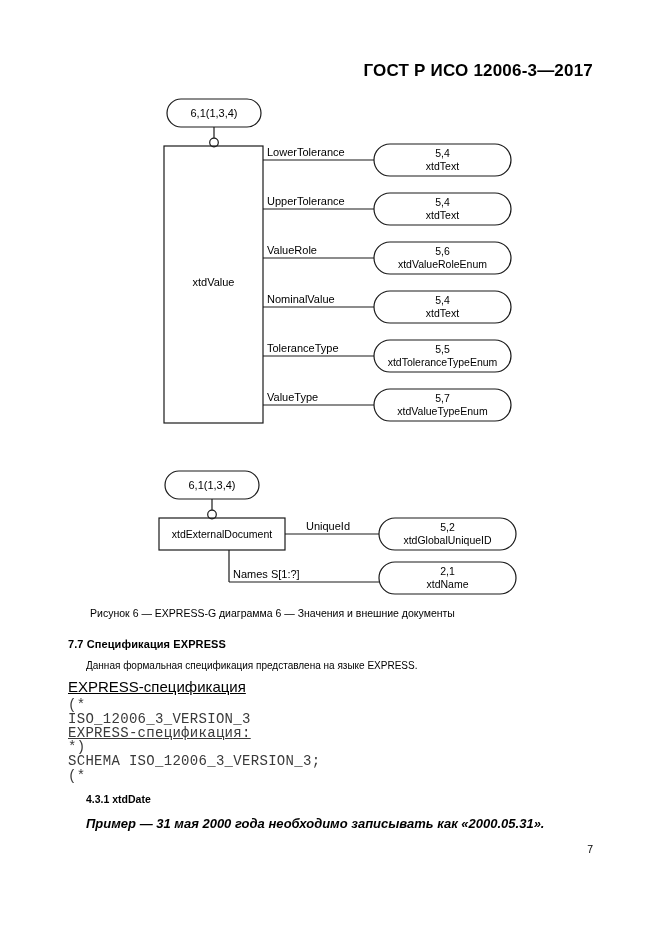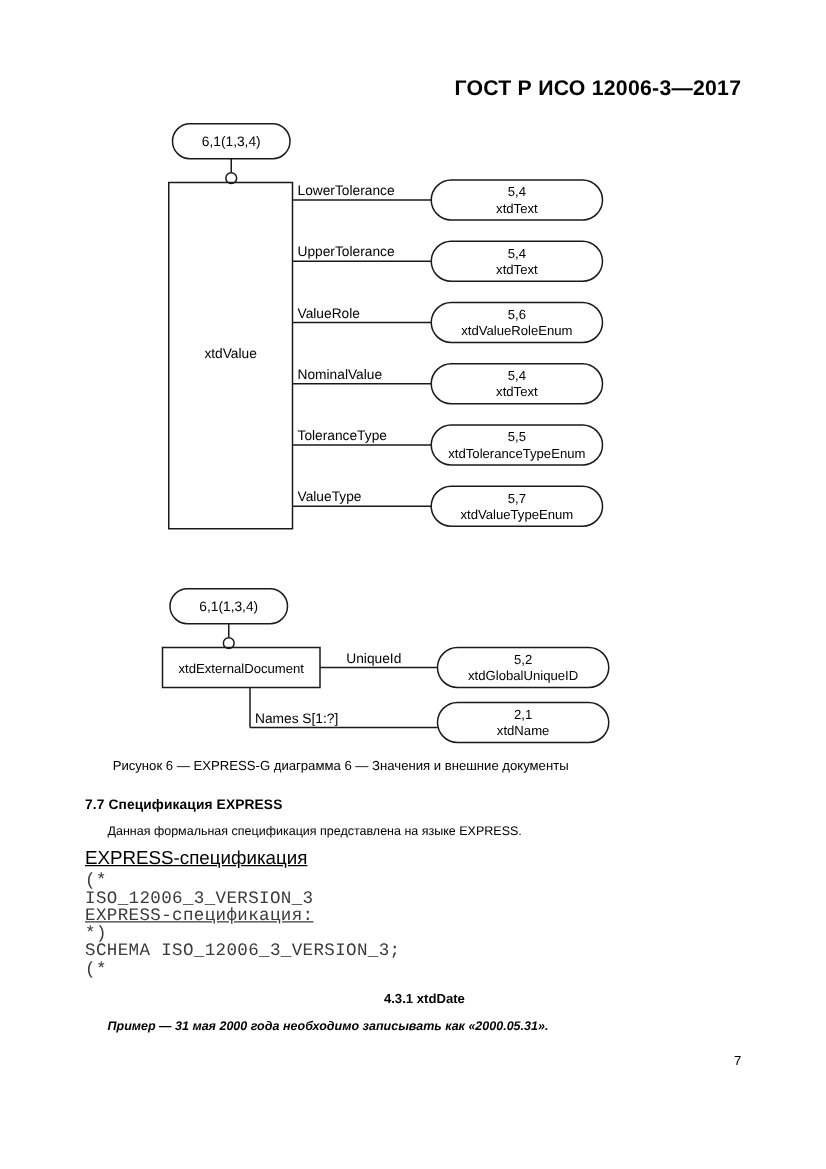--- a/index.html
+++ b/index.html
@@ -14,62 +14,61 @@
   .page{position:absolute;inset:0;}
 
   
   .std-header{
     position:absolute;top:61px;right:68px;
     font-size:17px;font-weight:bold;letter-spacing:.2px;
     white-space:nowrap;
   }
 
   
-  .diagram{position:absolute;left:0;top:0;width:536px;height:625px;}
+  .diagram{position:absolute;left:0;top:0;width:536px;height:625px;padding-left:29px;}
   .diagram svg{display:block;}
 
   .dg-text{font-family:"Liberation Sans",sans-serif;font-size:11px;fill:#000;}
   .dg-text-sm{font-family:"Liberation Sans",sans-serif;font-size:10.5px;fill:#000;}
   .dg-attr{font-family:"Liberation Sans",sans-serif;font-size:11px;fill:#000;}
 
   .caption{
     position:absolute;left:0;top:607px;width:545px;
     text-align:center;font-size:10.5px;
   }
 
   
   .body-area{position:absolute;left:68px;top:638px;width:525px;}
   h2.sec{
     font-size:11px;font-weight:bold;margin:0 0 9px 0;
     letter-spacing:.1px;
   }
   h3.subsec{
     font-size:10.5px;font-weight:bold;margin:0 0 1px 0;
     text-indent:18px;
-    text-align:center;
   }
   p.para{
     font-size:10px;margin:0 0 4px 0;line-height:14.5px;
     text-align:justify;
   }
   p.para.indent{text-indent:18px;}
   .uline{
     font-size:15px;margin:0 0 3px 0;
     text-decoration:underline;display:inline-block;
   }
   .code{
     font-family:"Liberation Mono",monospace;
     font-size:14px;line-height:14.2px;
     color:#3a3a3a;
     margin:0;white-space:pre;
     letter-spacing:.3px;
   }
   .code .u{text-decoration:underline;}
   .example{
-    font-size:10px;font-weight:bold;font-style:italic;
+    font-size:13px;font-weight:bold;font-style:italic;
     margin:11px 0 0 0;text-indent:18px;
   }
   .folio{
     position:absolute;right:68px;top:843px;
     font-size:10.5px;
   }
 </style>
 </head>
 <body>
 

